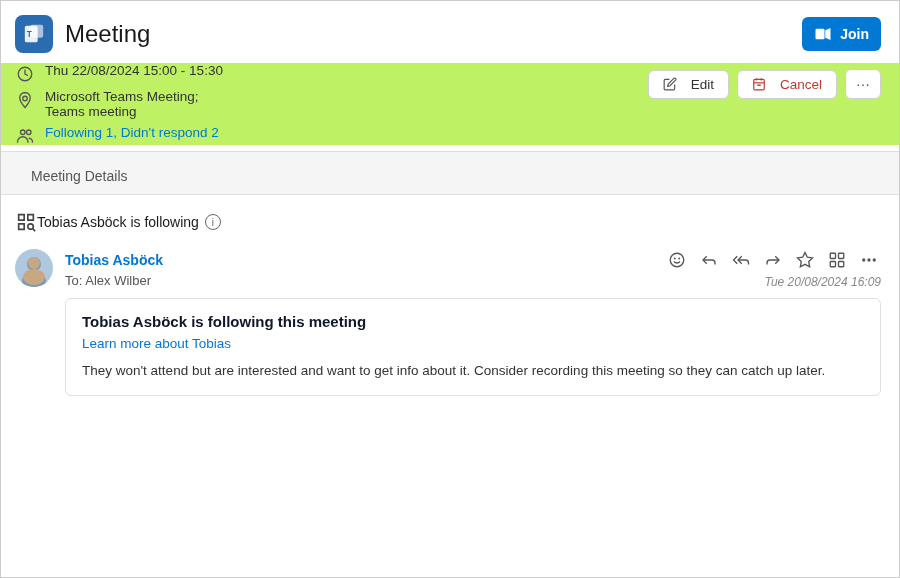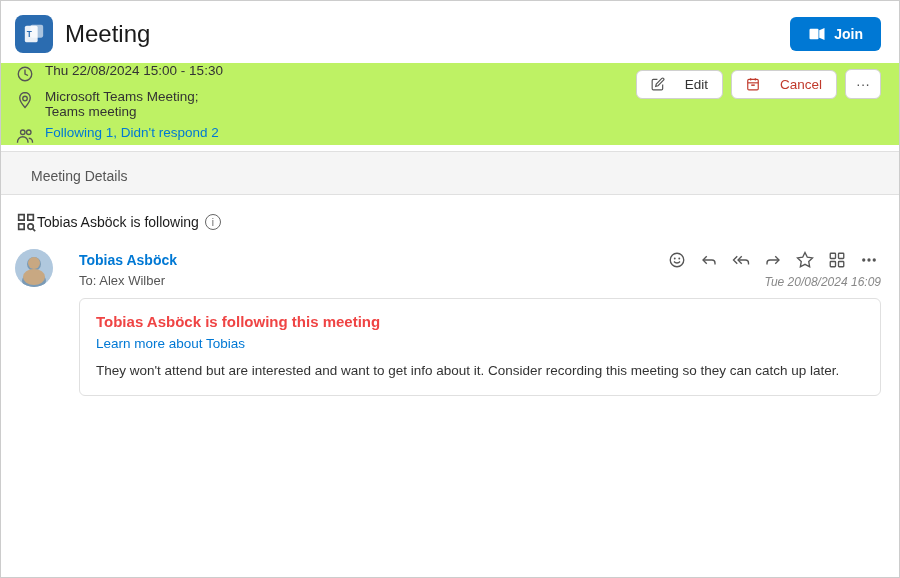--- a/index.html
+++ b/index.html
@@ -46,21 +46,21 @@
       color: #1a1a1a;
     }
     .join-button {
       display: flex;
       align-items: center;
       gap: 8px;
       background: #0078d4;
       color: white;
       border: none;
       border-radius: 6px;
-      padding: 8px 18px;
+      padding: 8px 12px;
       font-size: 14px;
       font-weight: 600;
       cursor: pointer;
     }
     .join-button svg {
       width: 18px;
       height: 18px;
       fill: white;
     }
 
@@ -100,21 +100,21 @@
       display: flex;
       align-items: center;
       gap: 8px;
       position: absolute;
       right: 18px;
       top: 68px;
     }
     .action-btn {
       display: flex;
       align-items: center;
-      gap: 20px;
+      gap: 14px;
       border: 1px solid #d0d0d0;
       background: #fff;
       border-radius: 6px;
       padding: 6px 14px;
       font-size: 13.5px;
       cursor: pointer;
       color: #333;
     }
     .action-btn.cancel-btn { color: #c0392b; }
     .action-btn.cancel-btn svg { stroke: #c0392b; }
@@ -194,21 +194,21 @@
       font-size: 10px;
       color: #666;
       margin-left: 6px;
       cursor: pointer;
       flex-shrink: 0;
     }
 
     
     .message-row {
       display: flex;
-      gap: 26px;
+      gap: 12px;
       align-items: flex-start;
       justify-content: space-between;
     }
     .avatar {
       width: 38px;
       height: 38px;
       border-radius: 50%;
       background: #c8d8e8;
       flex-shrink: 0;
       overflow: hidden;
@@ -270,21 +270,21 @@
     .message-card {
       border: 1px solid #e0e0e0;
       border-radius: 6px;
       padding: 14px 16px;
       background: #fff;
       margin-top: 8px;
     }
     .card-title {
       font-size: 15px;
       font-weight: 700;
-      color: #ef4444;
+      color: #0f172a;
       margin-bottom: 6px;
     }
     .card-link {
       font-size: 13.5px;
       color: #0078d4;
       cursor: pointer;
       text-decoration: none;
       display: block;
       margin-bottom: 10px;
     }

